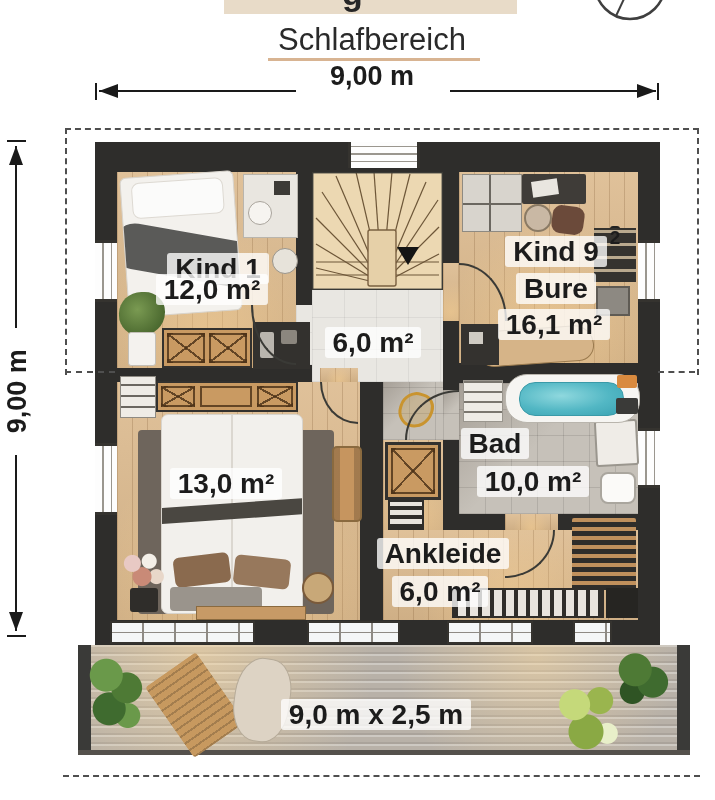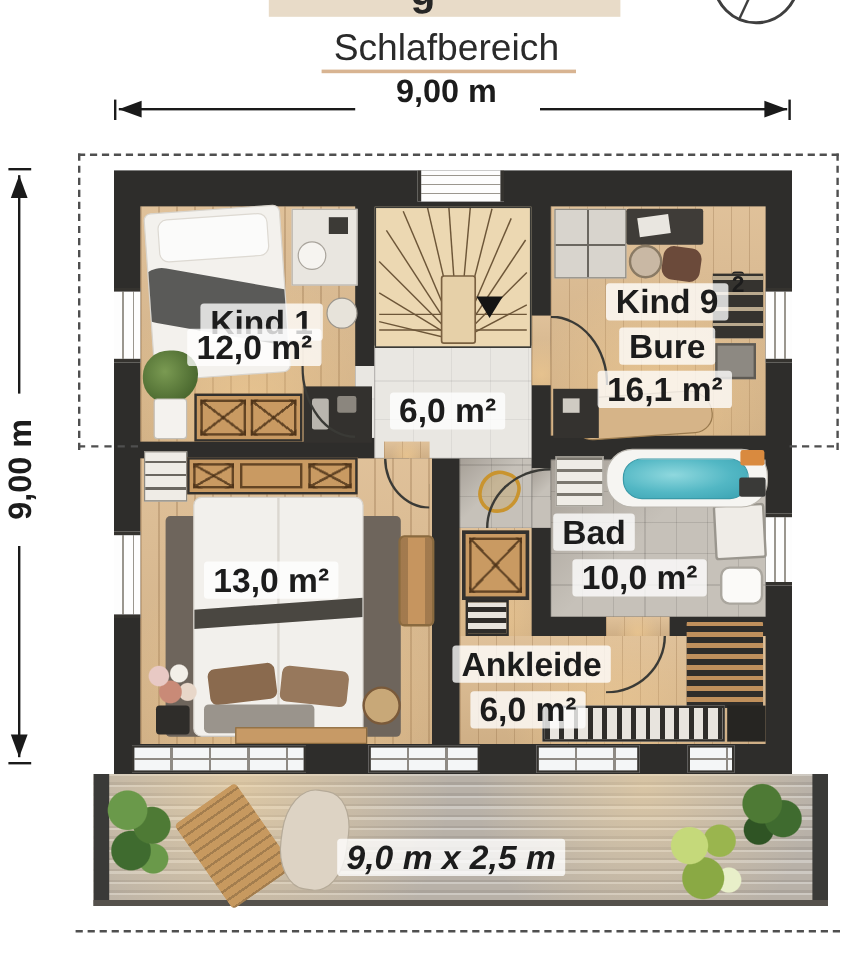--- a/index.html
+++ b/index.html
@@ -305,17 +305,17 @@
     <span>10,0 m²</span>
   </div>
 
   <div class="lbl fs-room" style="left:363px;top:538px;width:160px;">
     <span>Ankleide</span>
   </div>
   <div class="lbl fs-room" style="left:362px;top:576px;width:156px;">
     <span>6,0 m²</span>
   </div>
 
-  <div class="lbl fs-room" style="left:276px;top:699px;width:200px;font-style:italic;">
+  <div class="lbl fs-room" style="left:276px;top:699px;width:200px;">
     <span>9,0 m x 2,5 m</span>
   </div>
 
 </div>
 
 </body></html>

